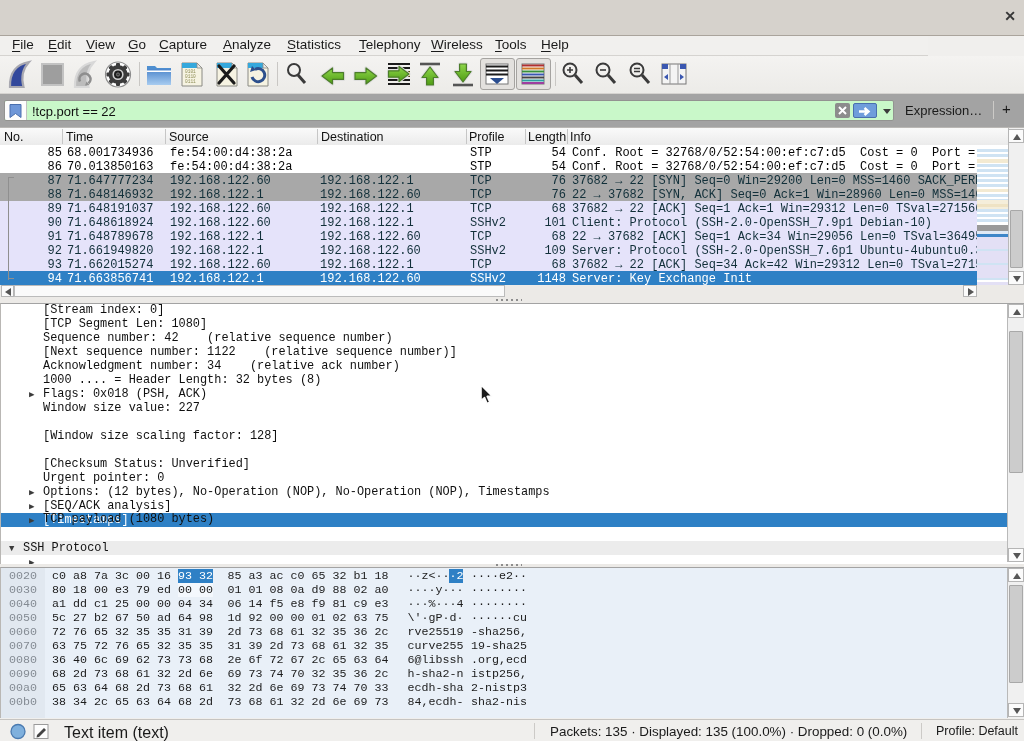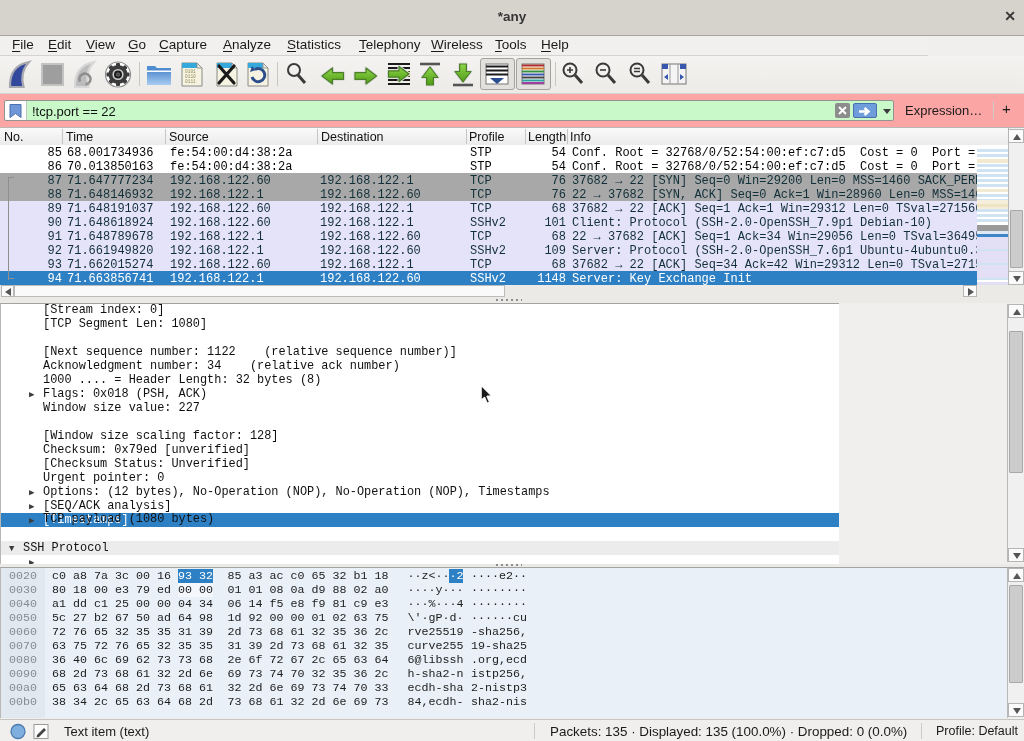--- a/index.html
+++ b/index.html
@@ -15,62 +15,61 @@
   #title .x{right:8px;top:8px;font-size:14px;font-weight:bold;color:#363636;}
   
   #menu{left:0;top:36px;width:920px;height:19px;background:#f1f0ee;border-bottom:1px solid #d5d3d0;padding-left:8px;}
   #menu span{position:absolute;top:1px;font-size:13.5px;color:#1a1a1a;}
   #menu u{text-decoration:underline;text-underline-offset:1.5px;}
   
   #toolbar{left:0;top:56px;width:1024px;height:37px;background:linear-gradient(#f4f3f1,#ecebe8);border-bottom:1px solid #d5d3d0;}
   .sep{position:absolute;top:6px;width:1px;height:24px;background:#c9c7c4;}
   .pressed{position:absolute;top:2px;height:30px;background:#e3e1de;border:1px solid #a5a3a0;border-radius:3px;}
   
-  #filter{left:0;top:94px;width:1024px;height:33px;background:#fca5a5;border-bottom:1px solid #bab8b5;}
+  #filter{left:0;top:94px;width:1024px;height:33px;background:#a3a3a3;border-bottom:1px solid #bab8b5;}
   #finput{left:4px;top:6px;width:888px;height:19px;border:1px solid #939391;border-radius:2px;background:#c9f8c9;}
   #fbook{left:0px;top:0px;width:21px;height:19px;background:#fdfdfd;border-right:1px solid #c2c2c2;border-radius:2px 0 0 2px;}
   #ftext{left:27px;top:3px;font-size:13px;color:#111;}
   
   #plist{left:0;top:128px;width:1024px;height:175px;background:#fff;}
   #phead{left:0;top:0;width:1024px;height:17px;background:linear-gradient(#fafafa,#ebebeb);border-bottom:1px solid #bdbdbd;}
   #phead span{position:absolute;top:2px;font-size:12.5px;color:#111;}
   #phead i{position:absolute;top:1px;height:15px;width:1px;background:#c6c6c6;}
   .prow{position:absolute;left:0;width:977px;height:14px;overflow:hidden;}
   .prow span{position:absolute;top:1px;}
   .no{left:0;width:62px;text-align:right;}
   .len{left:500px;width:66px;text-align:right;}
   #pmap{left:977px;top:17px;width:31px;height:140px;border-bottom:1px solid #9e9e9e;box-sizing:border-box;}
   
   .sbv{position:absolute;background:#f0f0f0;border-left:1px solid #b9b9b9;}
   .sbtn{position:absolute;background:#fbfbfb;border:1px solid #b5b5b5;box-sizing:border-box;}
   .thumb{position:absolute;background:#cccccc;border:1px solid #a8a8a8;box-sizing:border-box;border-radius:1px;}
   .tri{position:absolute;width:0;height:0;}
   
-  #details{left:0;top:303px;width:839px;height:261px;background:#fff;border-top:1px solid #a3a3a3;border-left:1px solid #b9b7b4;overflow:hidden;box-sizing:border-box;}
+  #details{left:0;top:303px;width:1024px;height:261px;background:#fff;border-top:1px solid #a3a3a3;border-left:1px solid #b9b7b4;overflow:hidden;box-sizing:border-box;}
   .dline{position:absolute;left:0;width:1007px;height:14px;font-size:11.9px;}
   .dtri{position:absolute;font-size:9px;color:#3c3c3c;top:1px;}
   
   #split1{left:0;top:297px;width:1024px;height:6px;background:#eceae7;}
   #split2{left:0;top:564px;width:1024px;height:3px;background:#eceae7;}
   .dots{position:absolute;left:496px;top:2px;width:26px;height:2px;
         background:repeating-linear-gradient(90deg,#8d8d8d 0 2px,transparent 2px 5px);}
   #hex{left:0;top:567px;width:1024px;height:151px;background:#e9f0f8;border-top:1px solid #a3a3a3;border-left:1px solid #b9b7b4;overflow:hidden;box-sizing:border-box;}
   #hexcol{left:0;top:0;width:44px;height:151px;background:#e1e8f0;}
   .hrow{position:absolute;left:0;width:1007px;height:14px;}
   .off{color:#848b93;}
   
   #status{left:0;top:719px;width:1024px;height:22px;background:#f0efed;border-top:1px solid #c6c4c1;}
   #status .txt{position:absolute;top:4px;font-size:12.5px;color:#1a1a1a;}
   .vsep{position:absolute;top:3px;width:1px;height:16px;background:#cccac7;}
 </style>
 </head>
 <body>
 
 <div id="title" class="abs">
-  <div class="t abs">*any</div>
   <div class="x abs">✕</div>
 </div>
 
 <div id="menu" class="abs">
   <span style="left:12px"><u>F</u>ile</span>
   <span style="left:48px"><u>E</u>dit</span>
   <span style="left:86px"><u>V</u>iew</span>
   <span style="left:128px"><u>G</u>o</span>
   <span style="left:159px"><u>C</u>apture</span>
   <span style="left:223px"><u>A</u>nalyze</span>
@@ -310,27 +309,27 @@
       <div class="tri" style="left:4px;top:2px;border-top:4px solid transparent;border-bottom:4px solid transparent;border-left:6px solid #555"></div>
     </div>
 </div>
 <div id="split1" class="abs">
     <div class="dots"></div>
   </div>
 
 <div id="details" class="abs">
     <div class="dline m" style="top:-1px;background:transparent;color:#101010"><span style="position:absolute;left:42px">[Stream index: 0]</span></div>
     <div class="dline m" style="top:13px;background:transparent;color:#101010"><span style="position:absolute;left:42px">[TCP Segment Len: 1080]</span></div>
+    <div class="dline m" style="top:27px;background:transparent;color:#101010"><span style="position:absolute;left:42px">Sequence number: 42    (relative sequence number)</span></div>
     <div class="dline m" style="top:41px;background:transparent;color:#101010"><span style="position:absolute;left:42px">[Next sequence number: 1122    (relative sequence number)]</span></div>
     <div class="dline m" style="top:55px;background:transparent;color:#101010"><span style="position:absolute;left:42px">Acknowledgment number: 34    (relative ack number)</span></div>
     <div class="dline m" style="top:69px;background:transparent;color:#101010"><span style="position:absolute;left:42px">1000 .... = Header Length: 32 bytes (8)</span></div>
     <div class="dline m" style="top:83px;background:transparent;color:#101010"><span class="dtri" style="left:28px">▶</span><span style="position:absolute;left:42px">Flags: 0x018 (PSH, ACK)</span></div>
     <div class="dline m" style="top:97px;background:transparent;color:#101010"><span style="position:absolute;left:42px">Window size value: 227</span></div>
     <div class="dline m" style="top:125px;background:transparent;color:#101010"><span style="position:absolute;left:42px">[Window size scaling factor: 128]</span></div>
-    <div class="dline m" style="top:139px;background:transparent;color:#101010"><span style="position:absolute;left:42px">Checksum: 0x79ed [unverified]</span></div>
     <div class="dline m" style="top:153px;background:transparent;color:#101010"><span style="position:absolute;left:42px">[Checksum Status: Unverified]</span></div>
     <div class="dline m" style="top:167px;background:transparent;color:#101010"><span style="position:absolute;left:42px">Urgent pointer: 0</span></div>
     <div class="dline m" style="top:181px;background:transparent;color:#101010"><span class="dtri" style="left:28px">▶</span><span style="position:absolute;left:42px">Options: (12 bytes), No-Operation (NOP), No-Operation (NOP), Timestamps</span></div>
     <div class="dline m" style="top:195px;background:transparent;color:#101010"><span class="dtri" style="left:28px">▶</span><span style="position:absolute;left:42px">[SEQ/ACK analysis]</span></div>
     <div class="dline m" style="top:209px;background:#2e80c5;color:#ffffff"><span class="dtri" style="left:28px">▶</span><span style="position:absolute;left:42px">[Timestamps]</span></div>
     <div class="dline m" style="top:208px;background:transparent;color:#101010"><span style="position:absolute;left:42px">TCP payload (1080 bytes)</span></div>
     <div class="dline m" style="top:237px;background:#ececec;color:#101010"><span class="dtri" style="left:8px">▼</span><span style="position:absolute;left:22px">SSH Protocol</span></div>
     <div class="dline m" style="top:251px;background:transparent;color:#101010"><span class="dtri" style="left:28px">▶</span></div>
   </div>
 <div id="split2" class="abs">
@@ -370,21 +369,21 @@
 <div class="sbtn" style="left:1008px;top:703px;width:16px;height:14px">
     <div class="tri" style="left:4px;top:4px;border-left:4px solid transparent;border-right:4px solid transparent;border-top:6px solid #555"></div>
   </div>
 
 <div id="status" class="abs">
   <svg class="abs" style="left:10px;top:3px" width="40" height="17">
     <circle cx="8" cy="8.5" r="7" fill="#7fb0dd" stroke="#4a7ab0" stroke-width="1.3"></circle>
     <rect x="24" y="1.5" width="14" height="14" fill="#fdfdfd" stroke="#9a9a9a" stroke-width="1"></rect>
     <path d="M27 12 l7 -7 l2 2 l-7 7 l-2.5 .5 Z" fill="#444"></path>
   </svg>
-  <div class="txt" style="left:64px;font-size:13px;top:3.5px">Text item (text)</div>
+  <div class="txt" style="left:64px;font-size:16px;top:3.5px">Text item (text)</div>
   <div class="vsep" style="left:534px"></div>
   <div class="txt" style="left:550px;font-size:13.4px;top:3.5px">Packets: 135 · Displayed: 135 (100.0%) · Dropped: 0 (0.0%)</div>
   <div class="vsep" style="left:921px"></div>
   <div class="txt" style="left:936px">Profile: Default</div>
 </div>
 
 <svg class="abs" style="left:479px;top:383px" width="18" height="24" viewBox="0 0 18 24">
   <path d="M2 2 L2 17.5 L5.5 14.5 L8 20.5 L10.8 19.2 L8.2 13.4 L13 13 Z" fill="#1a1a1a" stroke="#fdfdfd" stroke-width="1.6" stroke-linejoin="round"></path>
 </svg>
 

